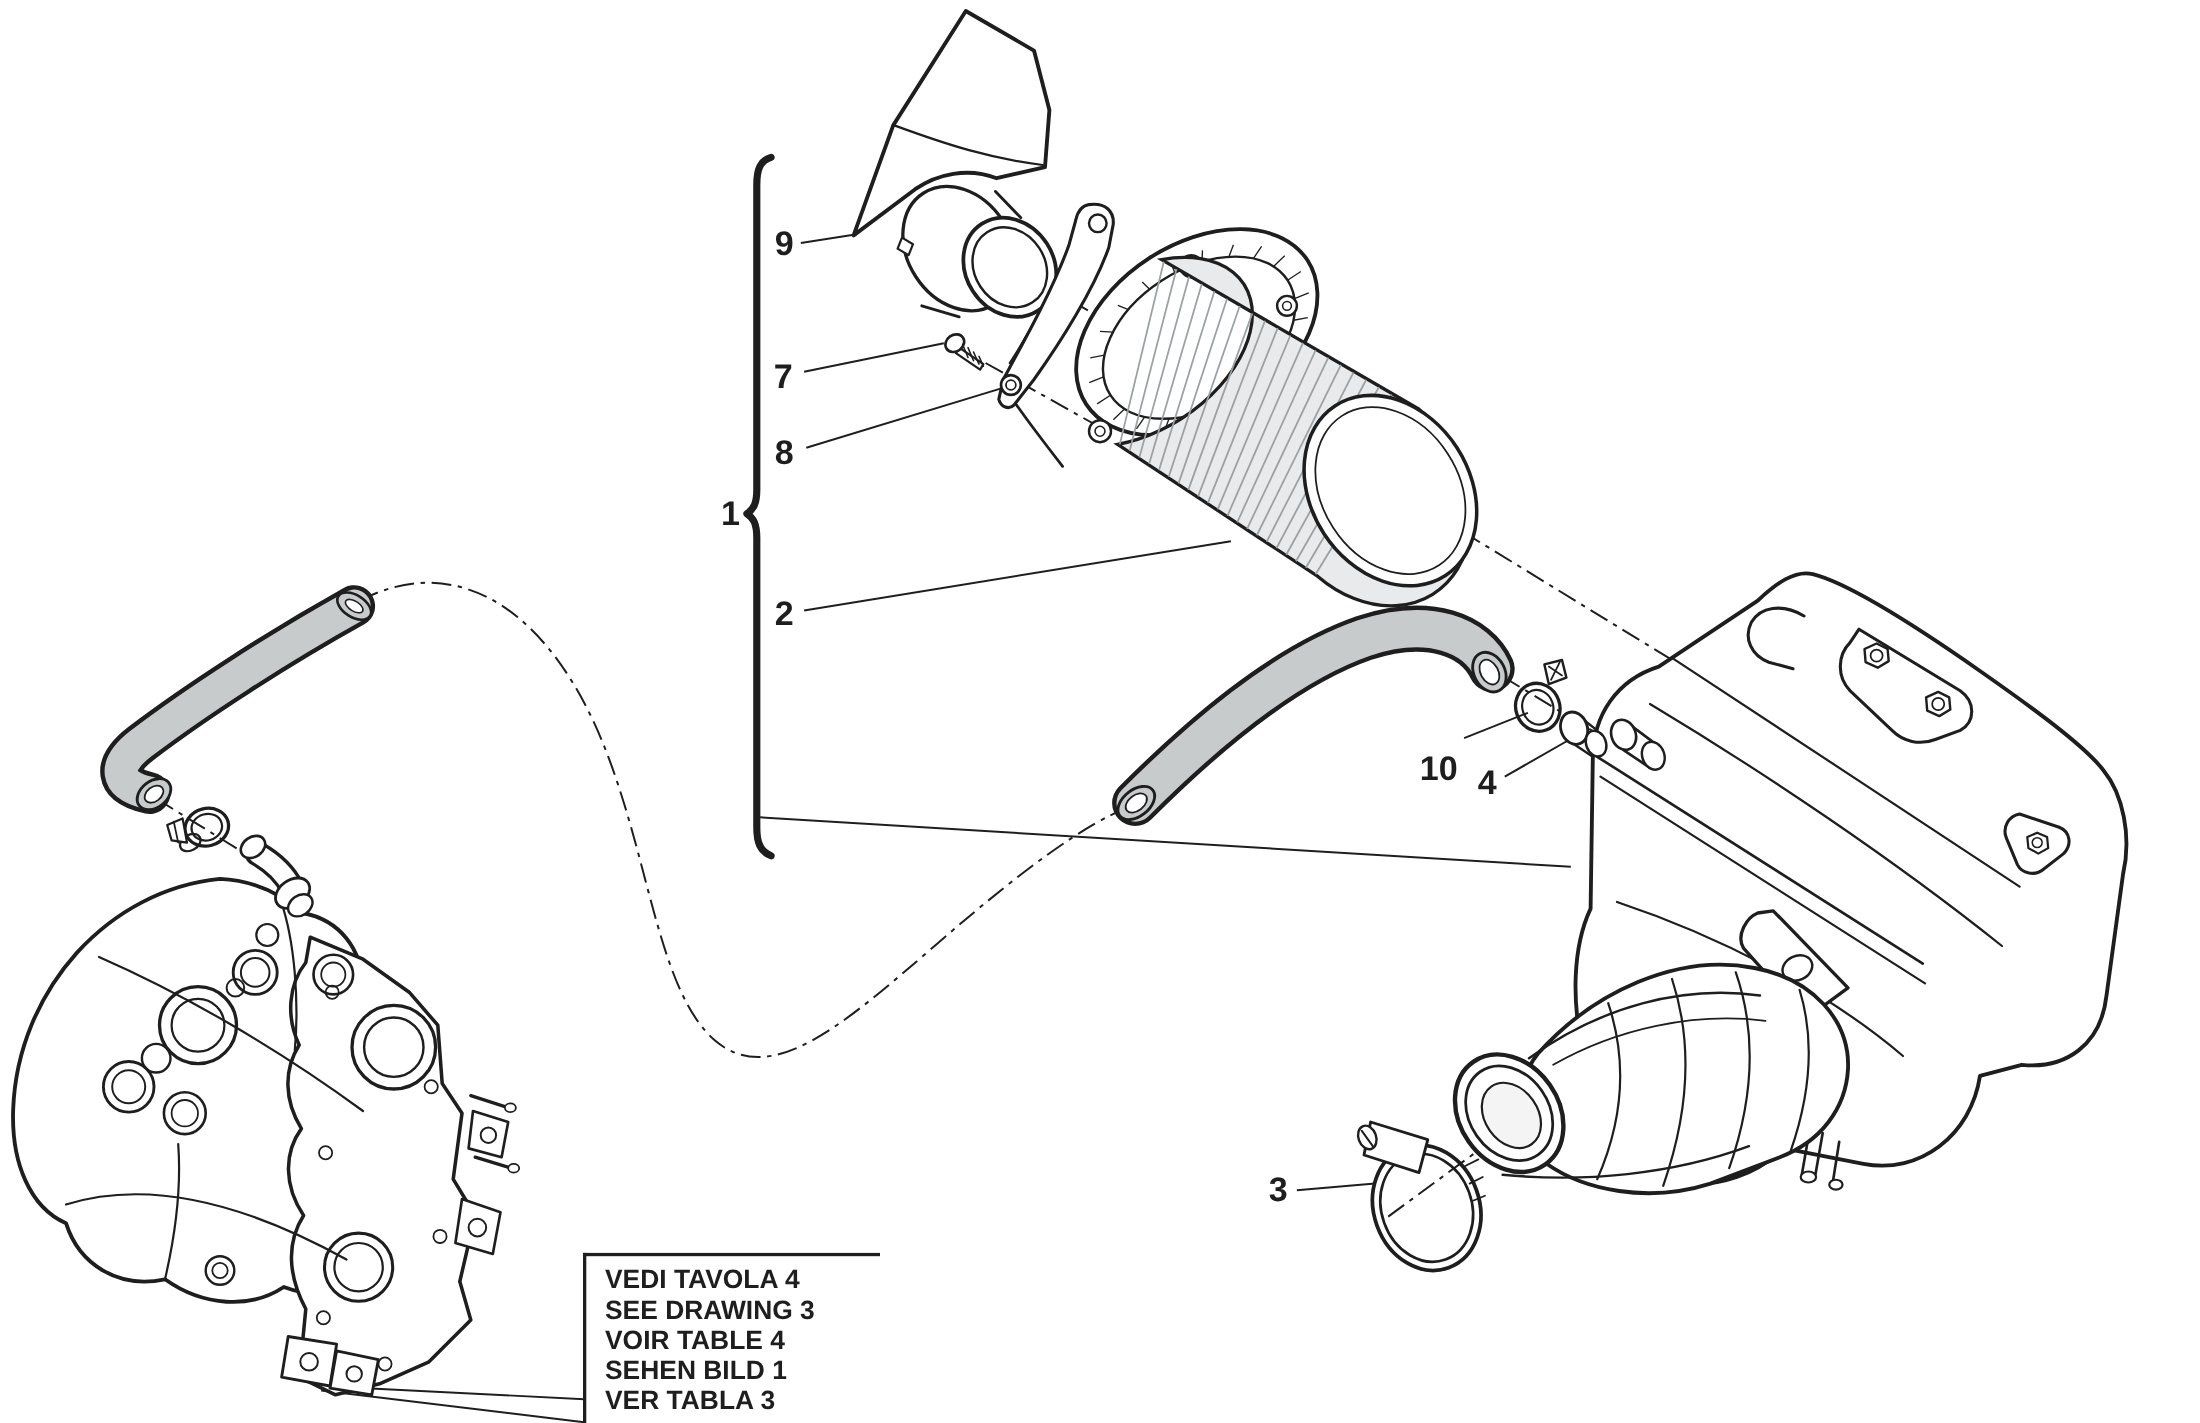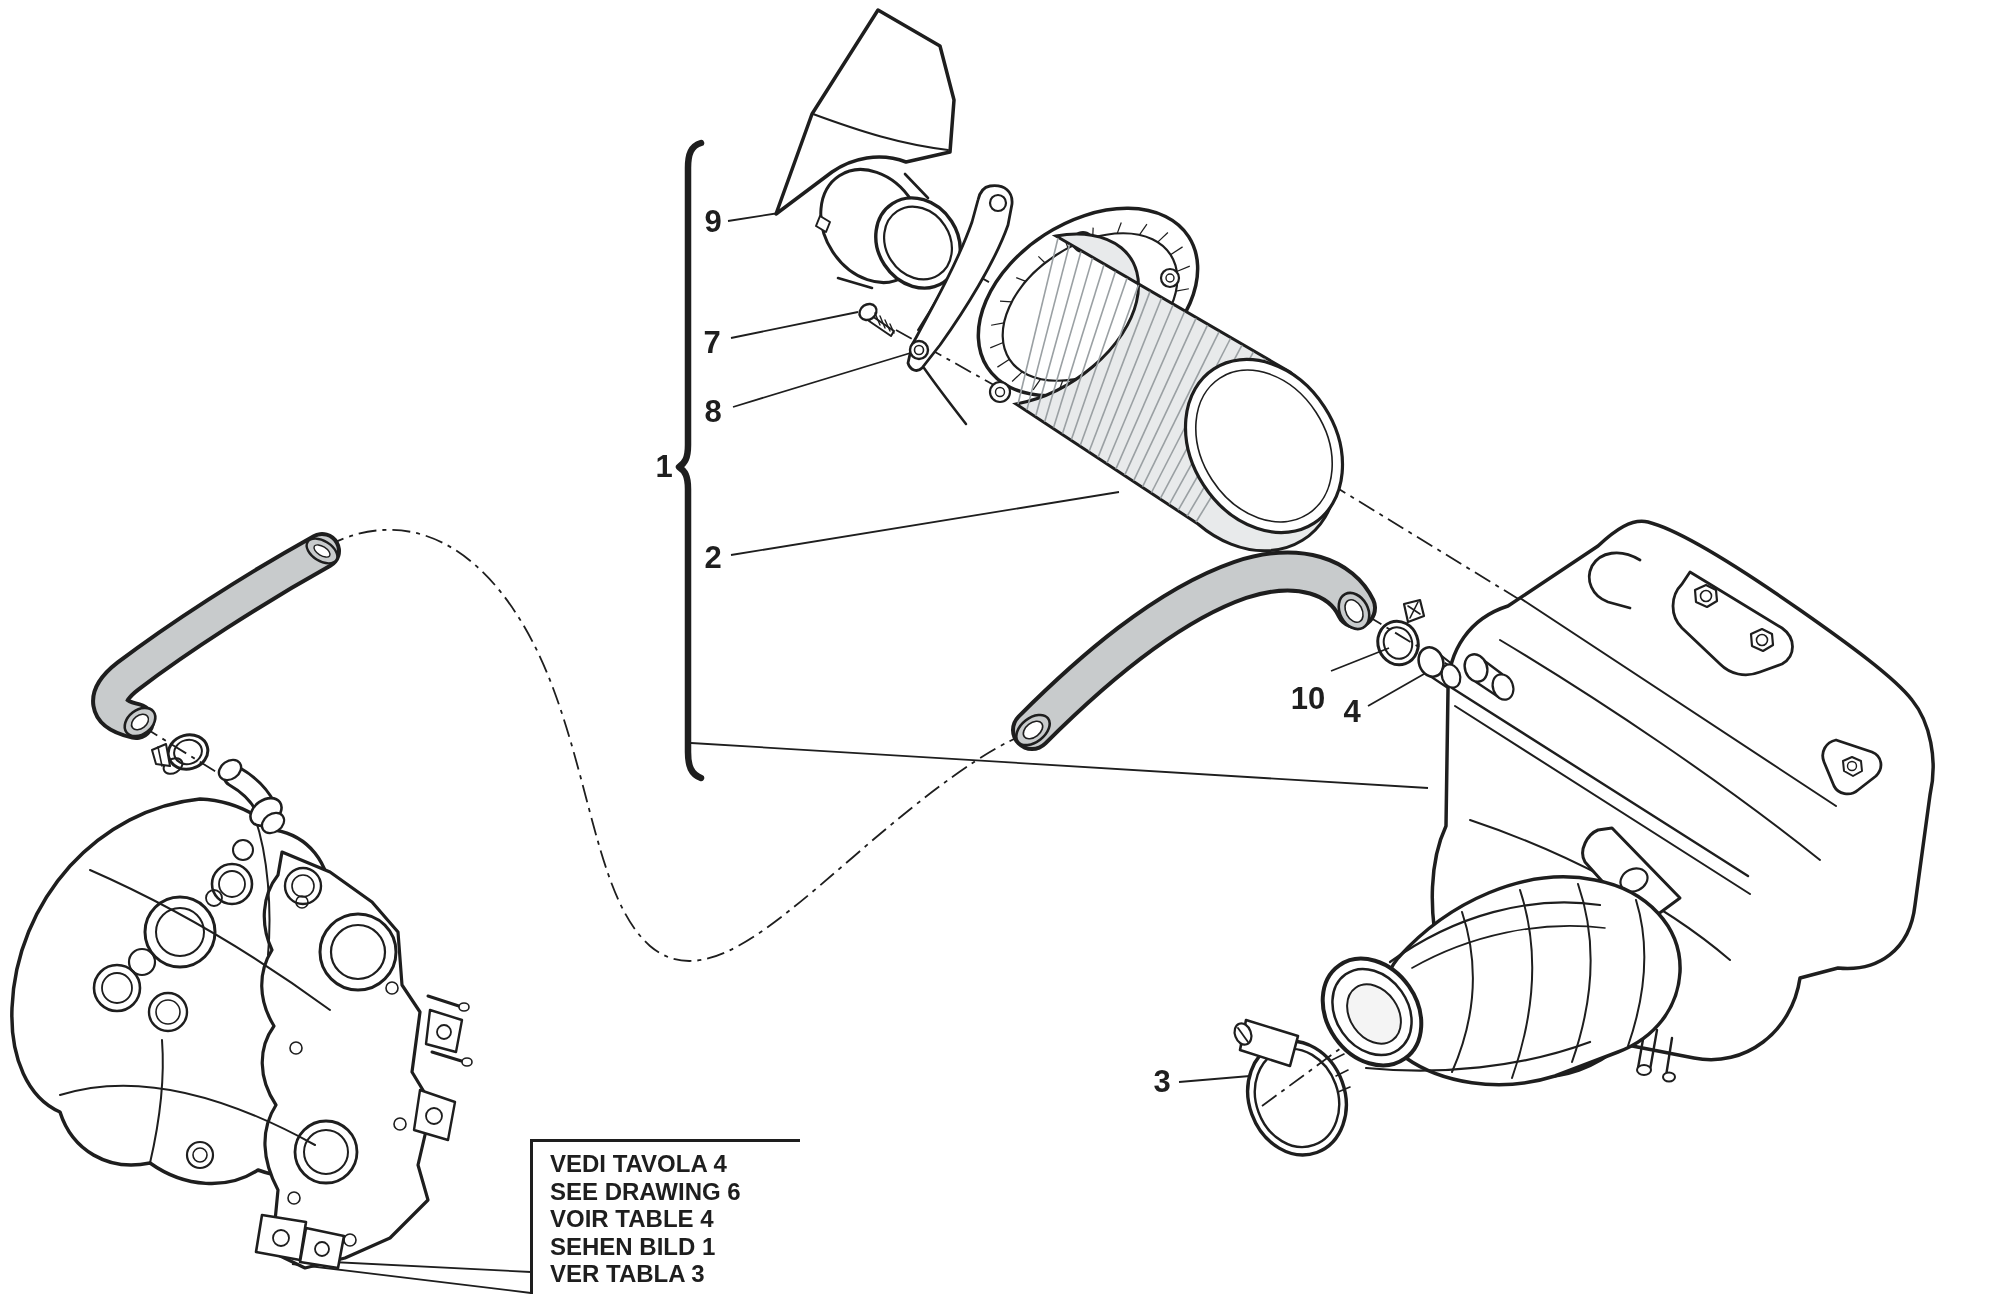--- a/index.html
+++ b/index.html
@@ -328,19 +328,19 @@
       <div class="callout" data-name="callout-3" style="left: 1162px; top: 1082px;">3</div>
       <div class="callout" data-name="callout-4" style="left: 1352px; top: 712px;">4</div>
       <div class="callout" data-name="callout-7" style="left: 712px; top: 343px;">7</div>
       <div class="callout" data-name="callout-8" style="left: 713px; top: 412px;">8</div>
       <div class="callout" data-name="callout-9" style="left: 713px; top: 222px;">9</div>
       <div class="callout" data-name="callout-10" style="left: 1308px; top: 677px; margin-top: 22px;">10</div>
     </div>
 
   <div class="note-box" data-name="see-drawing-note">
     <div class="note-line" data-name="note-line-it">VEDI TAVOLA 4</div>
-    <div class="note-line" data-name="note-line-en">SEE DRAWING 6</div>
+    <div class="note-line" data-name="note-line-en">SEE DRAWING 3</div>
     <div class="note-line" data-name="note-line-fr">VOIR TABLE 4</div>
     <div class="note-line" data-name="note-line-de">SEHEN BILD 1</div>
     <div class="note-line" data-name="note-line-es">VER TABLA 3</div>
   </div>
 
 </div>
 
 </body></html>

